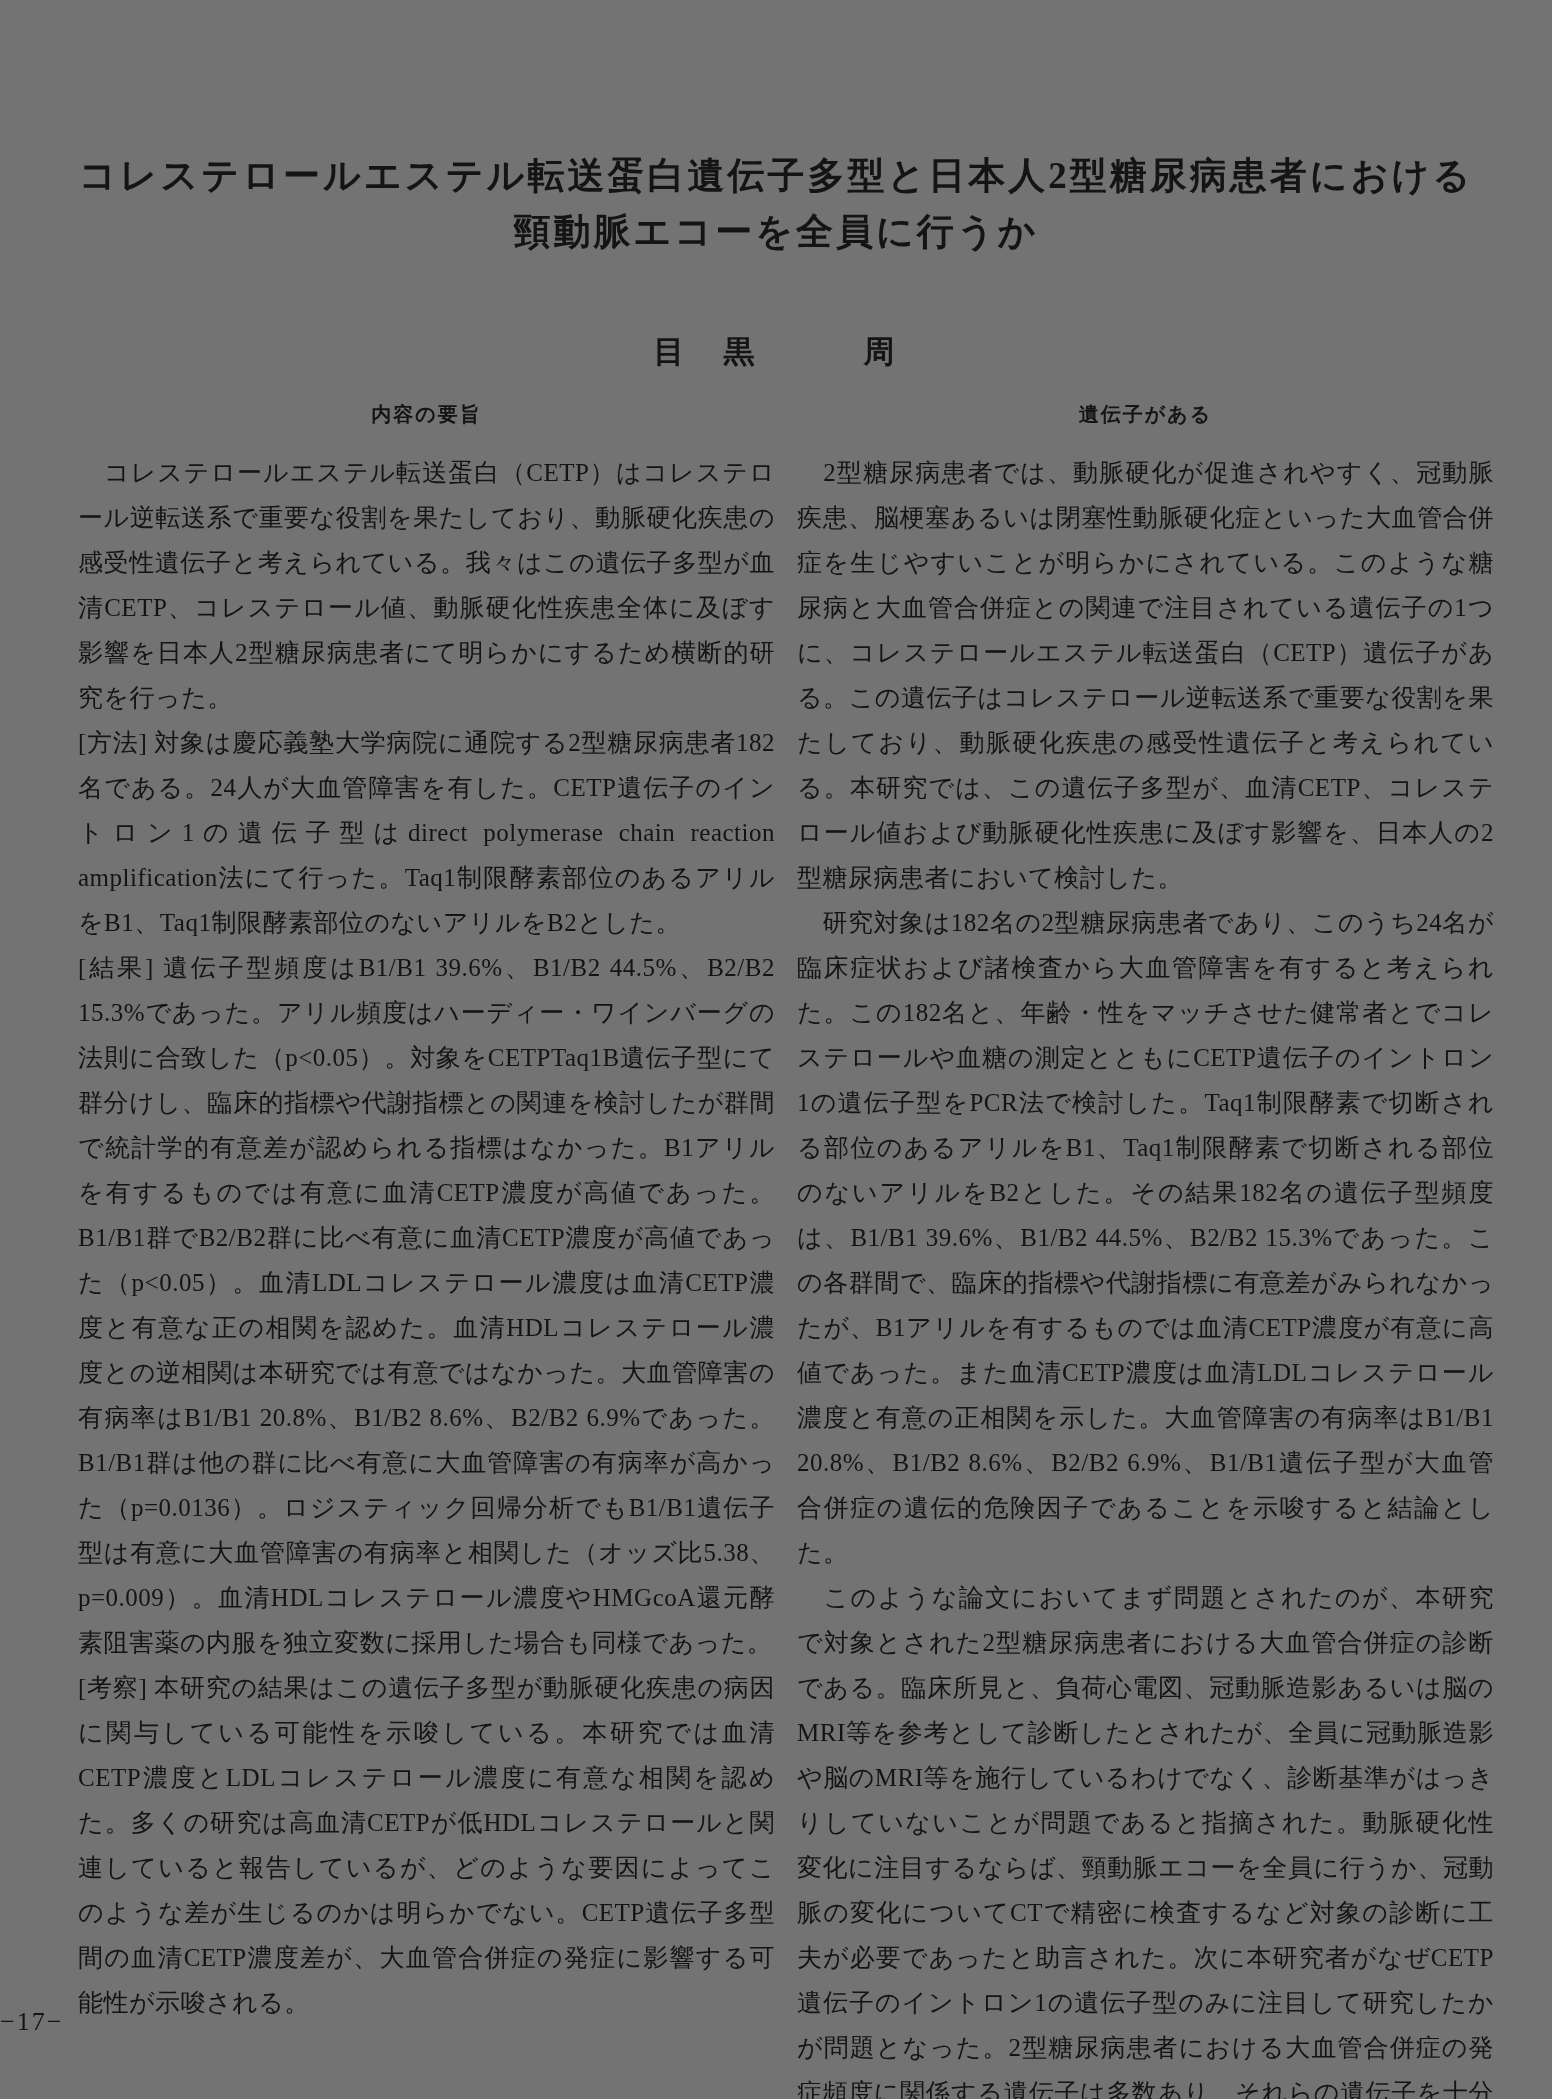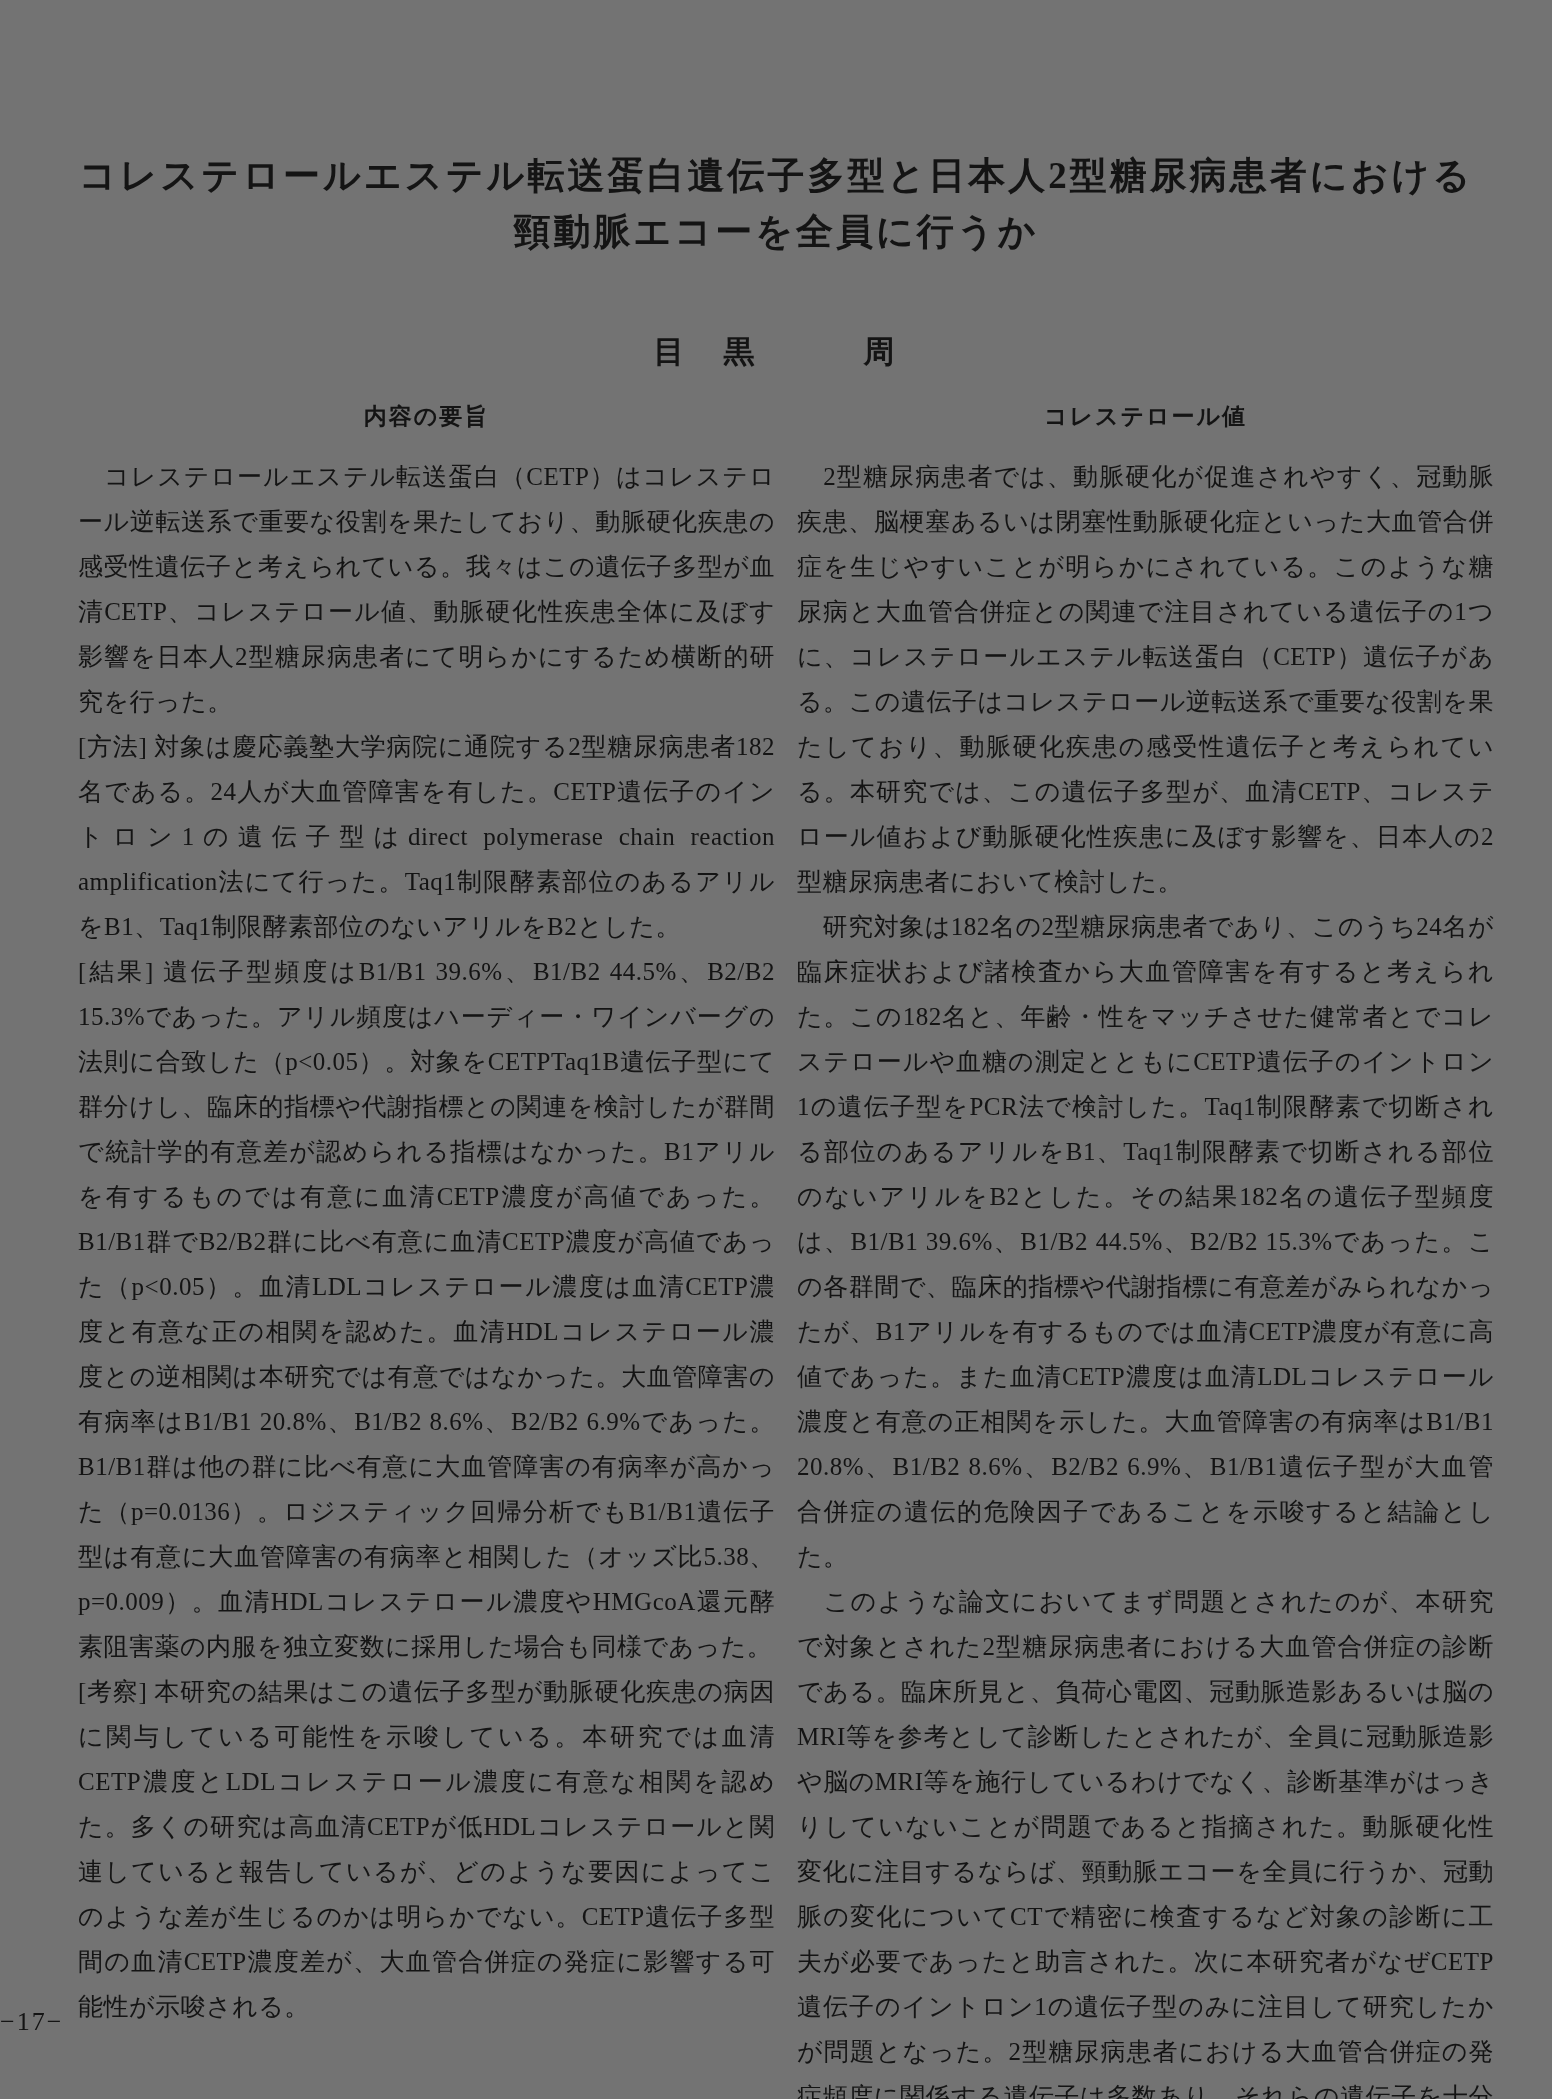--- a/index.html
+++ b/index.html
@@ -40,21 +40,21 @@
     display: flex;
     gap: 22px;
     margin: 28px 58px 0 78px;
   }
   .column {
     flex: 1 1 0;
     min-width: 0;
   }
   .col-header {
     text-align: center;
-    font-size: 23px;
+    font-size: 20px;
     font-weight: 700;
     font-family: "Liberation Sans", "DejaVu Sans", sans-serif;
     letter-spacing: 2px;
     margin-bottom: 22px;
   }
   .body-text p {
     margin: 0;
     font-size: 25px;
     line-height: 45px;
     text-align: justify;
@@ -90,21 +90,21 @@
       <div class="body-text">
         <p>　コレステロールエステル転送蛋白（CETP）はコレステロール逆転送系で重要な役割を果たしており、動脈硬化疾患の感受性遺伝子と考えられている。我々はこの遺伝子多型が血清CETP、コレステロール値、動脈硬化性疾患全体に及ぼす影響を日本人2型糖尿病患者にて明らかにするため横断的研究を行った。</p>
         <p>[方法] 対象は慶応義塾大学病院に通院する2型糖尿病患者182名である。24人が大血管障害を有した。CETP遺伝子のイントロン1の遺伝子型はdirect polymerase chain reaction amplification法にて行った。Taq1制限酵素部位のあるアリルをB1、Taq1制限酵素部位のないアリルをB2とした。</p>
         <p>[結果] 遺伝子型頻度はB1/B1 39.6%、B1/B2 44.5%、B2/B2 15.3%であった。アリル頻度はハーディー・ワインバーグの法則に合致した（p&lt;0.05）。対象をCETPTaq1B遺伝子型にて群分けし、臨床的指標や代謝指標との関連を検討したが群間で統計学的有意差が認められる指標はなかった。B1アリルを有するものでは有意に血清CETP濃度が高値であった。B1/B1群でB2/B2群に比べ有意に血清CETP濃度が高値であった（p&lt;0.05）。血清LDLコレステロール濃度は血清CETP濃度と有意な正の相関を認めた。血清HDLコレステロール濃度との逆相関は本研究では有意ではなかった。大血管障害の有病率はB1/B1 20.8%、B1/B2 8.6%、B2/B2 6.9%であった。B1/B1群は他の群に比べ有意に大血管障害の有病率が高かった（p=0.0136）。ロジスティック回帰分析でもB1/B1遺伝子型は有意に大血管障害の有病率と相関した（オッズ比5.38、p=0.009）。血清HDLコレステロール濃度やHMGcoA還元酵素阻害薬の内服を独立変数に採用した場合も同様であった。</p>
         <p>[考察] 本研究の結果はこの遺伝子多型が動脈硬化疾患の病因に関与している可能性を示唆している。本研究では血清CETP濃度とLDLコレステロール濃度に有意な相関を認めた。多くの研究は高血清CETPが低HDLコレステロールと関連していると報告しているが、どのような要因によってこのような差が生じるのかは明らかでない。CETP遺伝子多型間の血清CETP濃度差が、大血管合併症の発症に影響する可能性が示唆される。</p>
 
       </div>
     </div>
 
     <div class="column">
-      <div class="col-header">コレステロール値</div>
+      <div class="col-header">遺伝子がある</div>
       <div class="body-text">
         <p>　2型糖尿病患者では、動脈硬化が促進されやすく、冠動脈疾患、脳梗塞あるいは閉塞性動脈硬化症といった大血管合併症を生じやすいことが明らかにされている。このような糖尿病と大血管合併症との関連で注目されている遺伝子の1つに、コレステロールエステル転送蛋白（CETP）遺伝子がある。この遺伝子はコレステロール逆転送系で重要な役割を果たしており、動脈硬化疾患の感受性遺伝子と考えられている。本研究では、この遺伝子多型が、血清CETP、コレステロール値および動脈硬化性疾患に及ぼす影響を、日本人の2型糖尿病患者において検討した。</p>
         <p>　研究対象は182名の2型糖尿病患者であり、このうち24名が臨床症状および諸検査から大血管障害を有すると考えられた。この182名と、年齢・性をマッチさせた健常者とでコレステロールや血糖の測定とともにCETP遺伝子のイントロン1の遺伝子型をPCR法で検討した。Taq1制限酵素で切断される部位のあるアリルをB1、Taq1制限酵素で切断される部位のないアリルをB2とした。その結果182名の遺伝子型頻度は、B1/B1 39.6%、B1/B2 44.5%、B2/B2 15.3%であった。この各群間で、臨床的指標や代謝指標に有意差がみられなかったが、B1アリルを有するものでは血清CETP濃度が有意に高値であった。また血清CETP濃度は血清LDLコレステロール濃度と有意の正相関を示した。大血管障害の有病率はB1/B1 20.8%、B1/B2 8.6%、B2/B2 6.9%、B1/B1遺伝子型が大血管合併症の遺伝的危険因子であることを示唆すると結論とした。</p>
         <p>　このような論文においてまず問題とされたのが、本研究で対象とされた2型糖尿病患者における大血管合併症の診断である。臨床所見と、負荷心電図、冠動脈造影あるいは脳のMRI等を参考として診断したとされたが、全員に冠動脈造影や脳のMRI等を施行しているわけでなく、診断基準がはっきりしていないことが問題であると指摘された。動脈硬化性変化に注目するならば、頸動脈エコーを全員に行うか、冠動脈の変化についてCTで精密に検査するなど対象の診断に工夫が必要であったと助言された。次に本研究者がなぜCETP遺伝子のイントロン1の遺伝子型のみに注目して研究したかが問題となった。2型糖尿病患者における大血管合併症の発症頻度に関係する遺伝子は多数あり、それらの遺伝子を十分考慮しながらどの遺伝子を検討するかを決めるべきであったとされた。本研究者は、すでにオランダ人でCETP遺伝子型と心筋梗塞の発症との間に密接な関係があることが報告されたことから、日本人でそのような関係をみるためCETP遺伝子のイントロン1の遺伝子型に注目したとされたが、研究を開始する前に十分に検討すべきであったと付言された。</p>
 
       </div>
 
     </div>
 
   </div>

